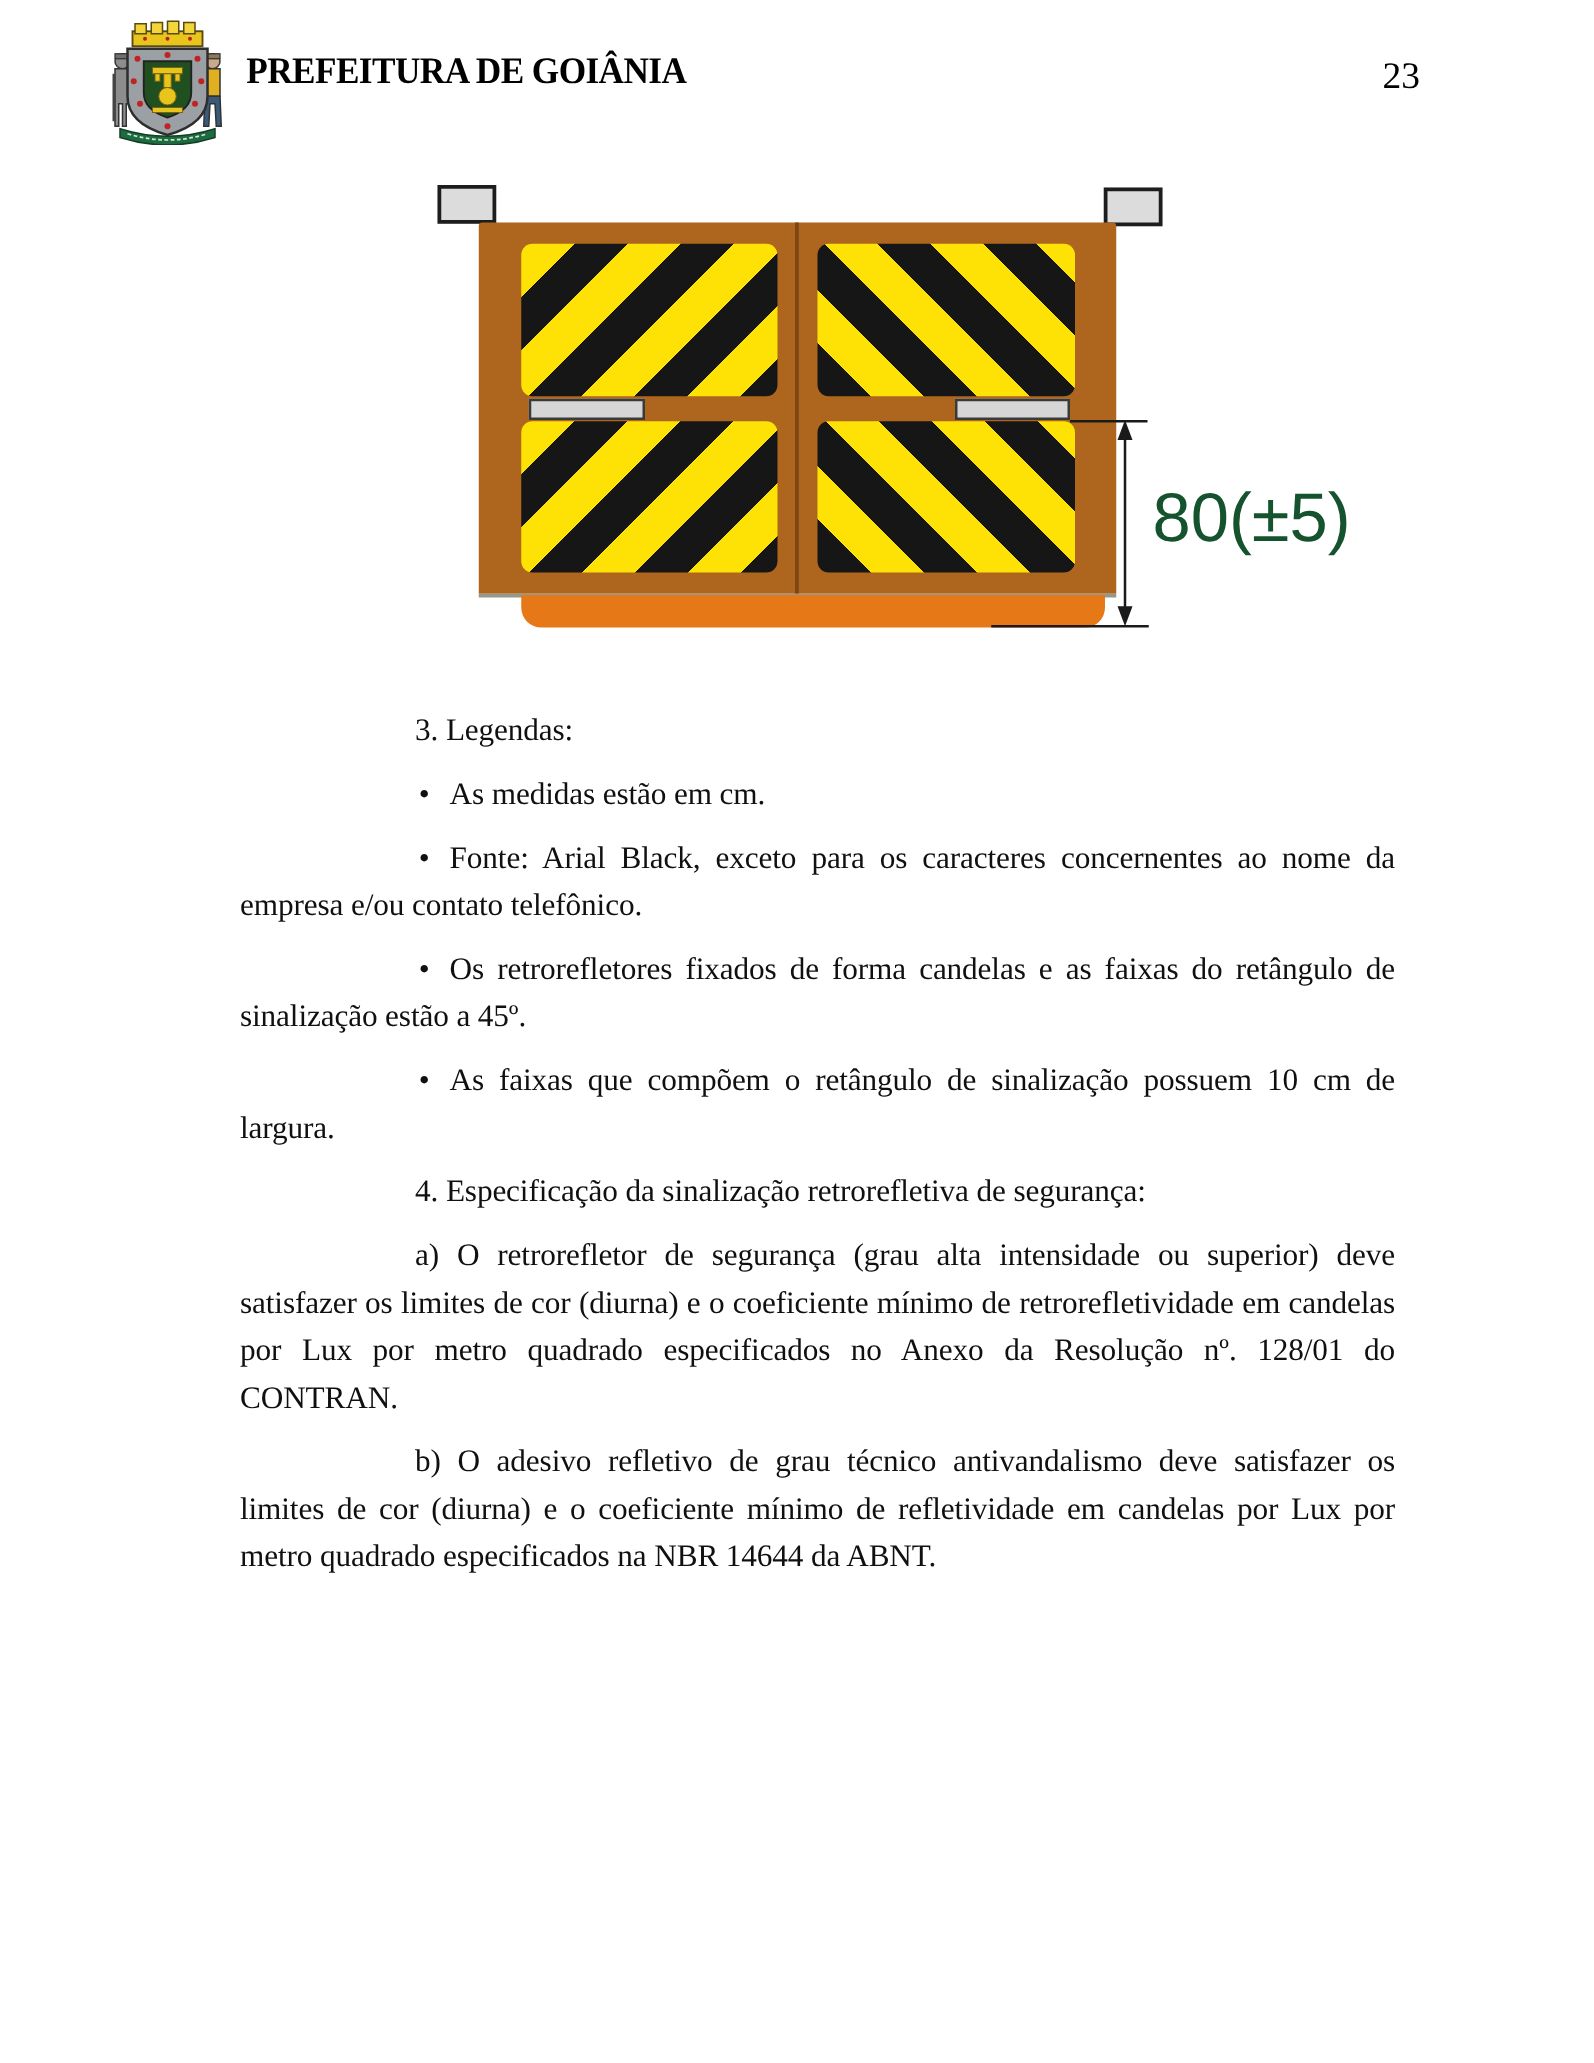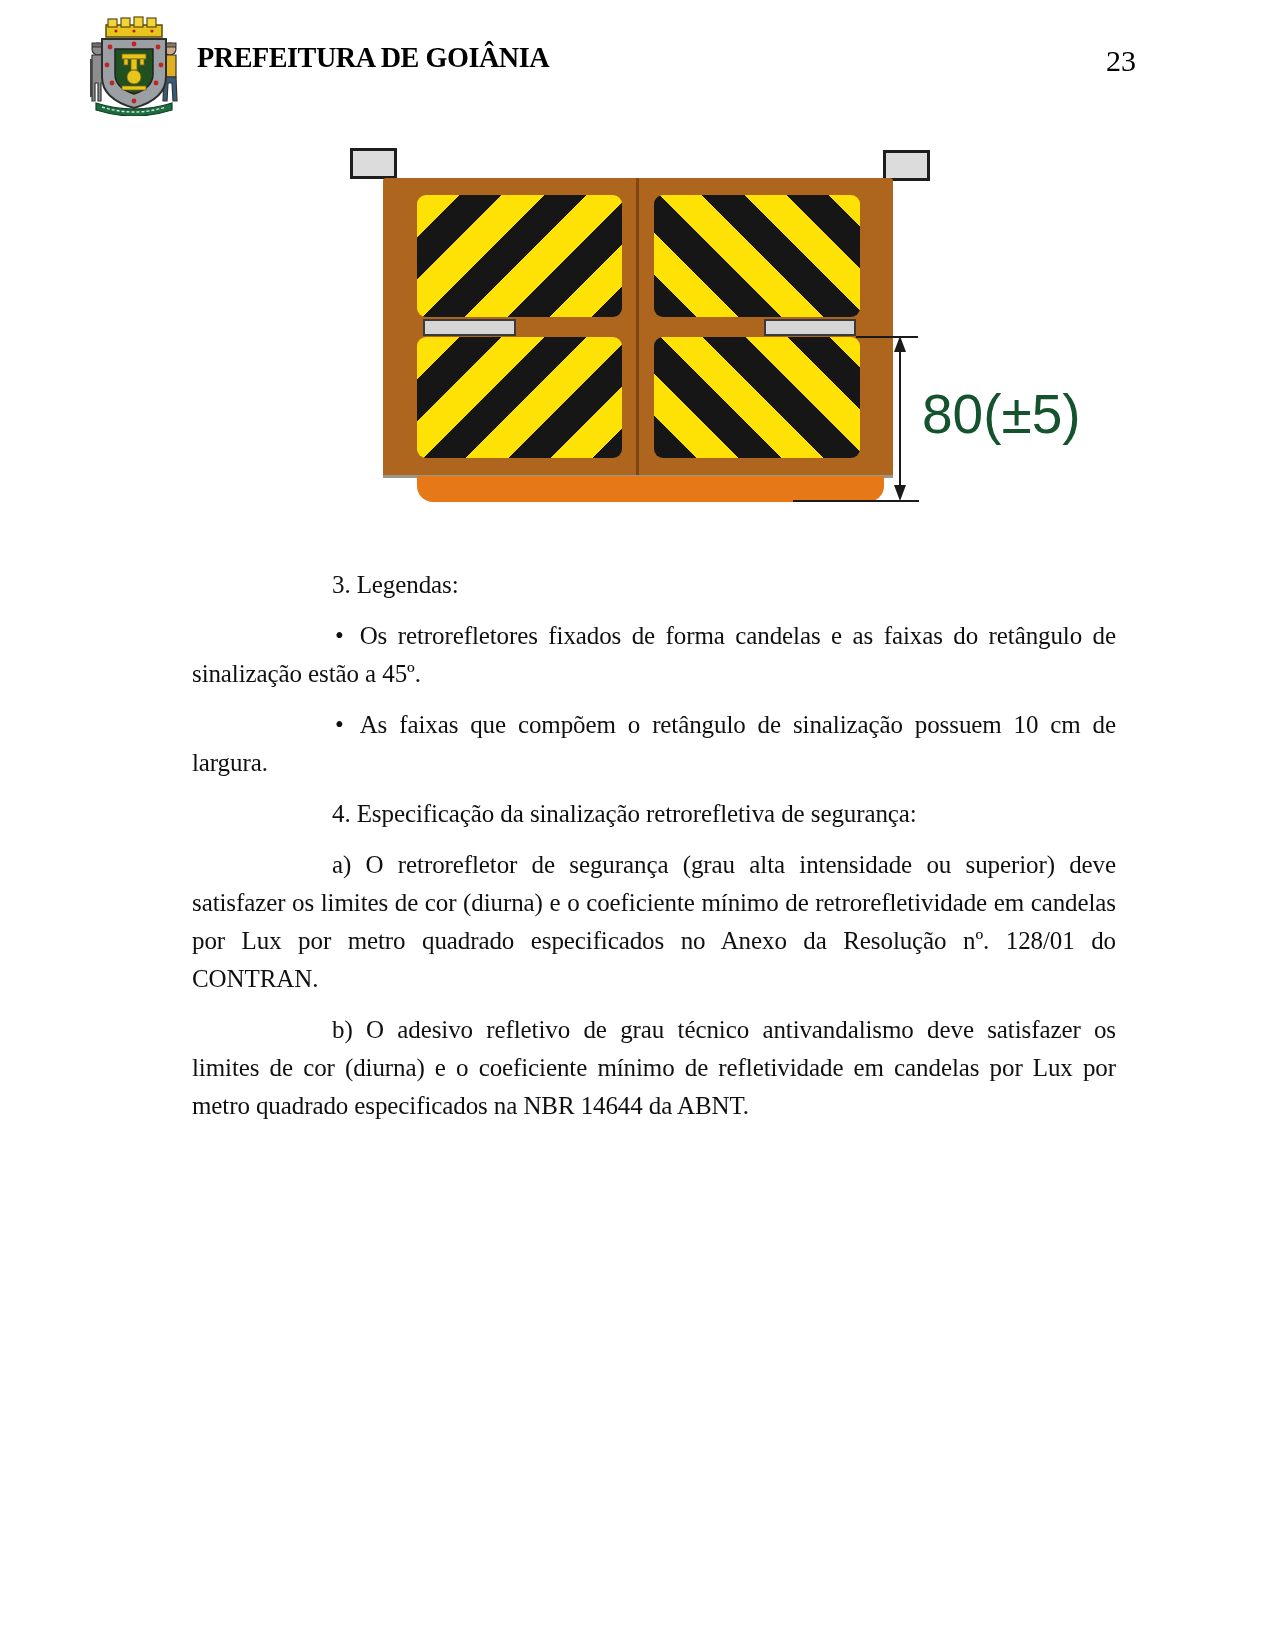--- a/index.html
+++ b/index.html
@@ -175,21 +175,23 @@
     <div id="dim-ext-bottom" class="dim-line"></div>
     <div id="dim-vline" class="dim-line"></div>
     <div id="arrow-up" class="arrow"></div>
     <div id="arrow-down" class="arrow"></div>
     <div id="dim-label">80(±5)</div>
   </div>
 
   <div id="text-block">
     <p class="indent">3. Legendas:</p>
 
-
+    <p class="bullet"><span class="bullet-glyph">•</span><span>As medidas estão em cm.</span></p>
+
+    <p class="bullet"><span class="bullet-glyph">•</span><span>Fonte: Arial Black, exceto para os caracteres concernentes ao nome da empresa e/ou contato telefônico.</span></p>
 
     <p class="bullet"><span class="bullet-glyph">•</span><span>Os retrorefletores fixados de forma candelas e as faixas do retângulo de sinalização estão a 45º.</span></p>
 
     <p class="bullet"><span class="bullet-glyph">•</span><span>As faixas que compõem o retângulo de sinalização possuem 10 cm de largura.</span></p>
 
     <p class="indent">4. Especificação da sinalização retrorefletiva de segurança:</p>
 
     <p class="indent">a) O retrorefletor de segurança (grau alta intensidade ou superior) deve satisfazer os limites de cor (diurna) e o coeficiente mínimo de retrorefletividade em candelas por Lux por metro quadrado especificados no Anexo da Resolução nº. 128/01 do CONTRAN.</p>
 
     <p class="indent">b) O adesivo refletivo de grau técnico antivandalismo deve satisfazer os limites de cor (diurna) e o coeficiente mínimo de refletividade em candelas por Lux por metro quadrado especificados na NBR 14644 da ABNT.</p>

